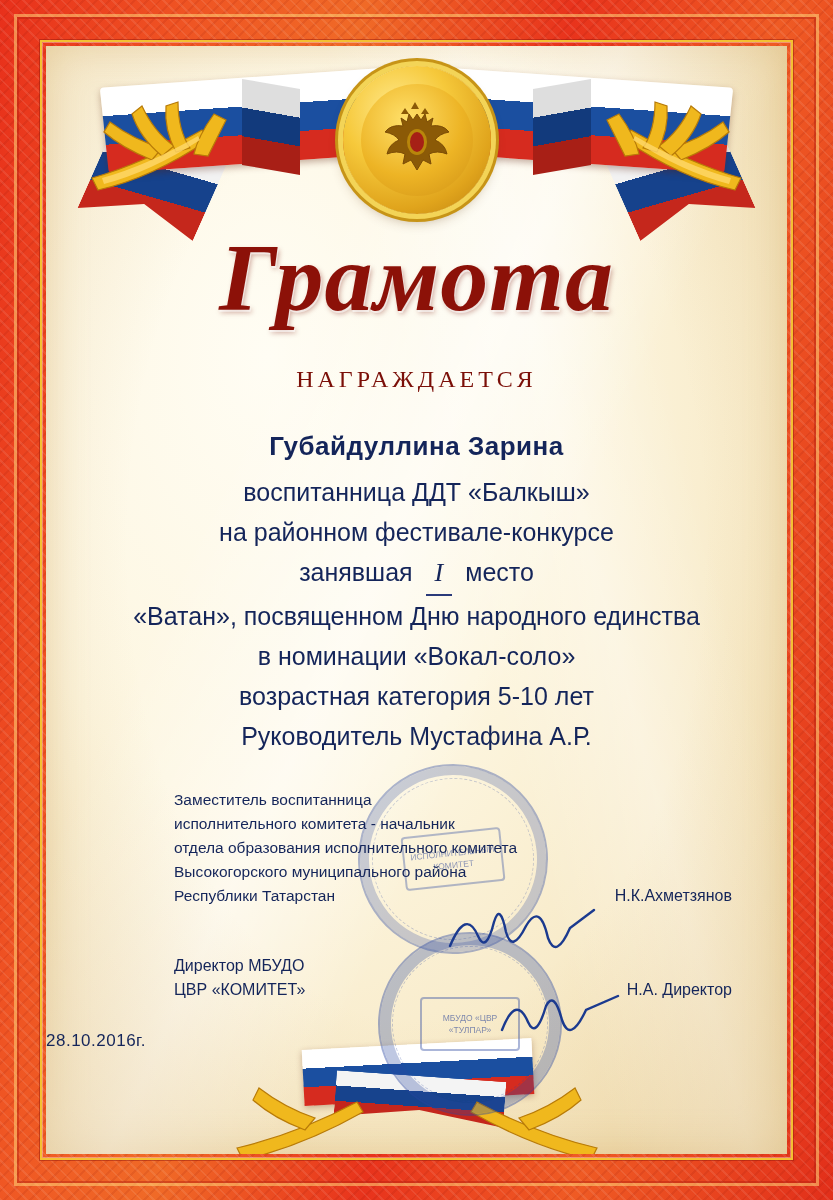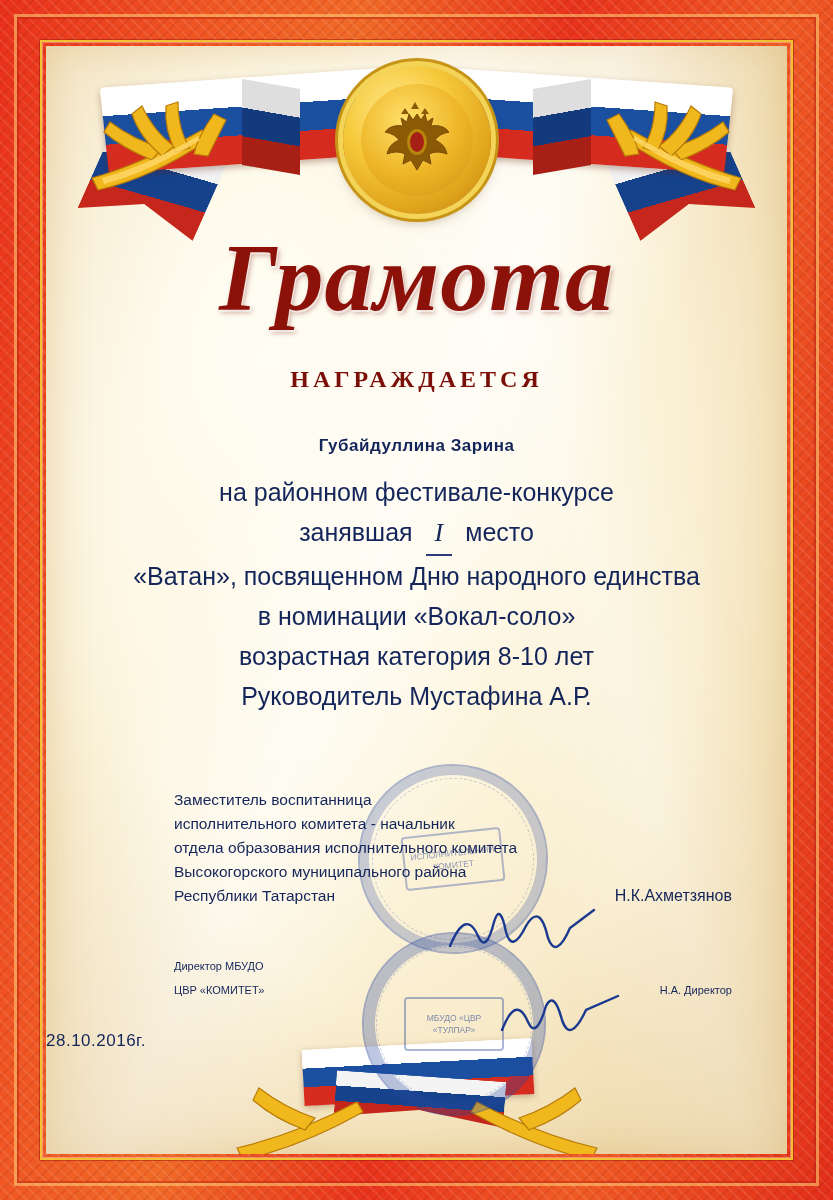--- a/index.html
+++ b/index.html
@@ -171,38 +171,38 @@
     text-shadow: 1px 2px 0 rgba(255,255,255,.6), 2px 3px 5px rgba(120,20,10,.35);
   }
   .subtitle {
     position: absolute;
     left: 0; right: 0; top: 320px;
     text-align: center;
     font-family: "Liberation Serif", serif;
     font-size: 24px;
     letter-spacing: 4px;
     color: #7b0f08;
-    font-weight: 700;
+    font-weight: 400;
   }
   .body-lines {
     position: absolute;
     left: 0; right: 0; top: 380px;
     text-align: center;
     color: #11204a;
   }
   .line {
     font-family: "Liberation Sans", sans-serif;
     font-size: 25px;
     line-height: 40px;
     color: #14255a;
     white-space: nowrap;
   }
   .line.name {
     font-weight: bold;
-    font-size: 17px;
+    font-size: 26px;
     letter-spacing: .5px;
     margin-bottom: 6px;
   }
   .place-mark {
     display: inline-block;
     font-family: "Liberation Serif", serif;
     font-style: italic;
     border-bottom: 2px solid #2a3a7a;
     padding: 0 9px 1px 9px;
     margin: 0 6px;
@@ -226,21 +226,21 @@
     top: 96px;
     font-size: 16px;
     white-space: nowrap;
   }
   .sig-block2 {
     position: absolute;
     left: 128px;
     top: 908px;
     width: 560px;
     color: #14255a;
-    font-size: 11px;
+    font-size: 16px;
     line-height: 24px;
   }
   .sig-block2 .right {
     position: absolute;
     right: 2px;
     top: 24px;
     white-space: nowrap;
   }
   .date {
     position: absolute;
@@ -262,21 +262,21 @@
     pointer-events: none;
   }
   .stamp-top {
     left: 312px; top: 718px;
     width: 186px; height: 186px;
     box-shadow: inset 0 0 0 7px rgba(255,255,255,0), inset 0 0 0 9px rgba(40,70,160,.35);
     transform: rotate(-6deg);
     opacity: .7;
   }
   .stamp-bottom {
-    left: 316px; top: 886px;
+    left: 332px; top: 886px;
     width: 180px; height: 180px;
     box-shadow: inset 0 0 0 9px rgba(40,70,160,.0), inset 0 0 0 11px rgba(40,70,160,.38);
     opacity: .78;
   }
   .stamp-core {
     position: absolute;
     left: 50%; top: 50%;
     transform: translate(-50%,-50%);
     width: 96px; height: 50px;
     border: 2px solid rgba(40,70,160,.5);
@@ -384,29 +384,30 @@
       </svg>
     </div>
 
     <div class="content">
 
       <div class="title">Грамота</div>
       <div class="subtitle">НАГРАЖДАЕТСЯ</div>
 
       <div class="body-lines">
         <div class="line name">Губайдуллина Зарина</div>
+        <div class="line">воспитанница ДДТ «Балкыш»</div>
         <div class="line">на районном фестивале-конкурсе</div>
         <div class="line">
           <span>занявшая</span>
           <span class="place-mark">I</span>
           <span>место</span>
         </div>
         <div class="line">«Ватан», посвященном Дню народного единства</div>
         <div class="line">в номинации «Вокал-соло»</div>
-        <div class="line">возрастная категория 8-10 лет</div>
+        <div class="line">возрастная категория 5-10 лет</div>
         <div class="line">Руководитель Мустафина А.Р.</div>
       </div>
 
       <div class="stamp stamp-top">
         <div class="stamp-ring-text"></div>
         <div class="stamp-core">
           <span>ИСПОЛНИТЕЛЬНЫЙ КОМИТЕТ</span>
         </div>
       </div>
 

